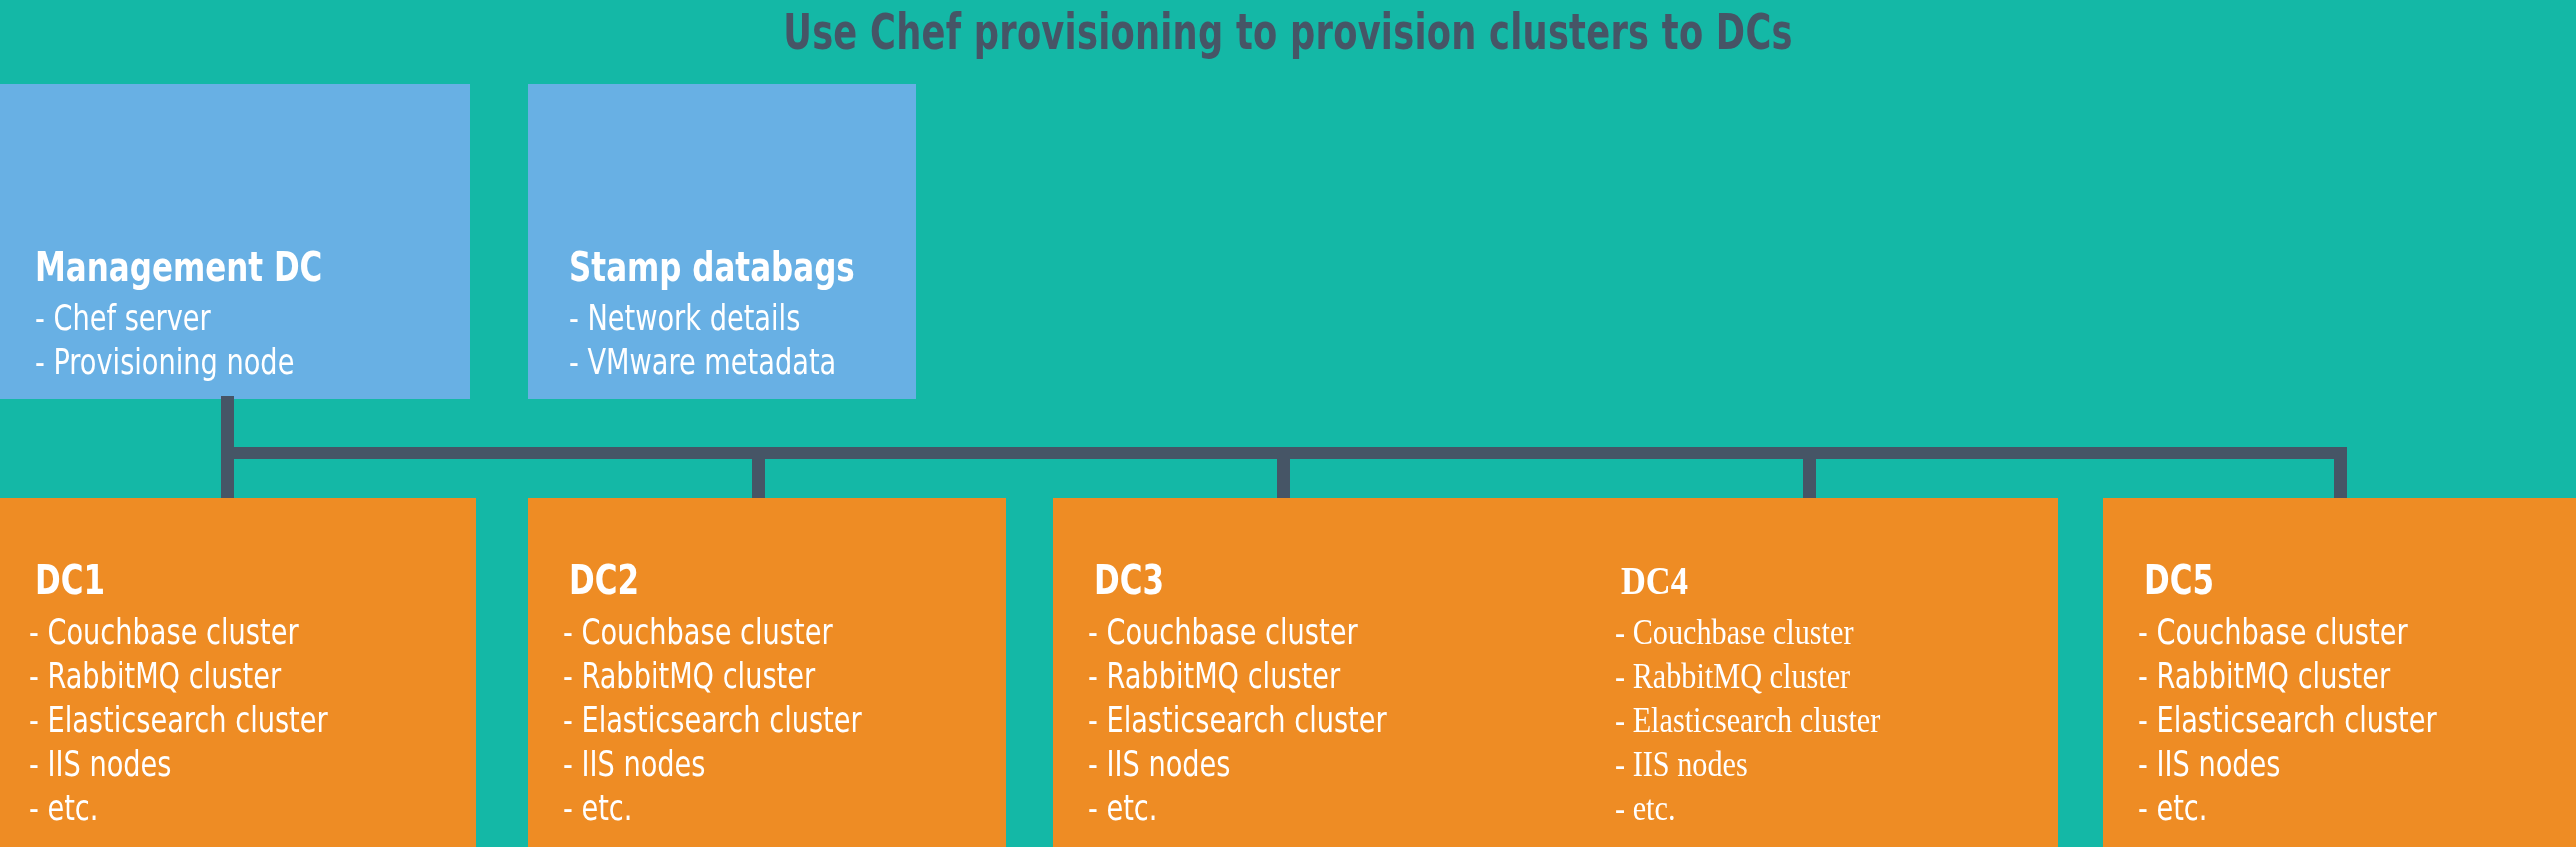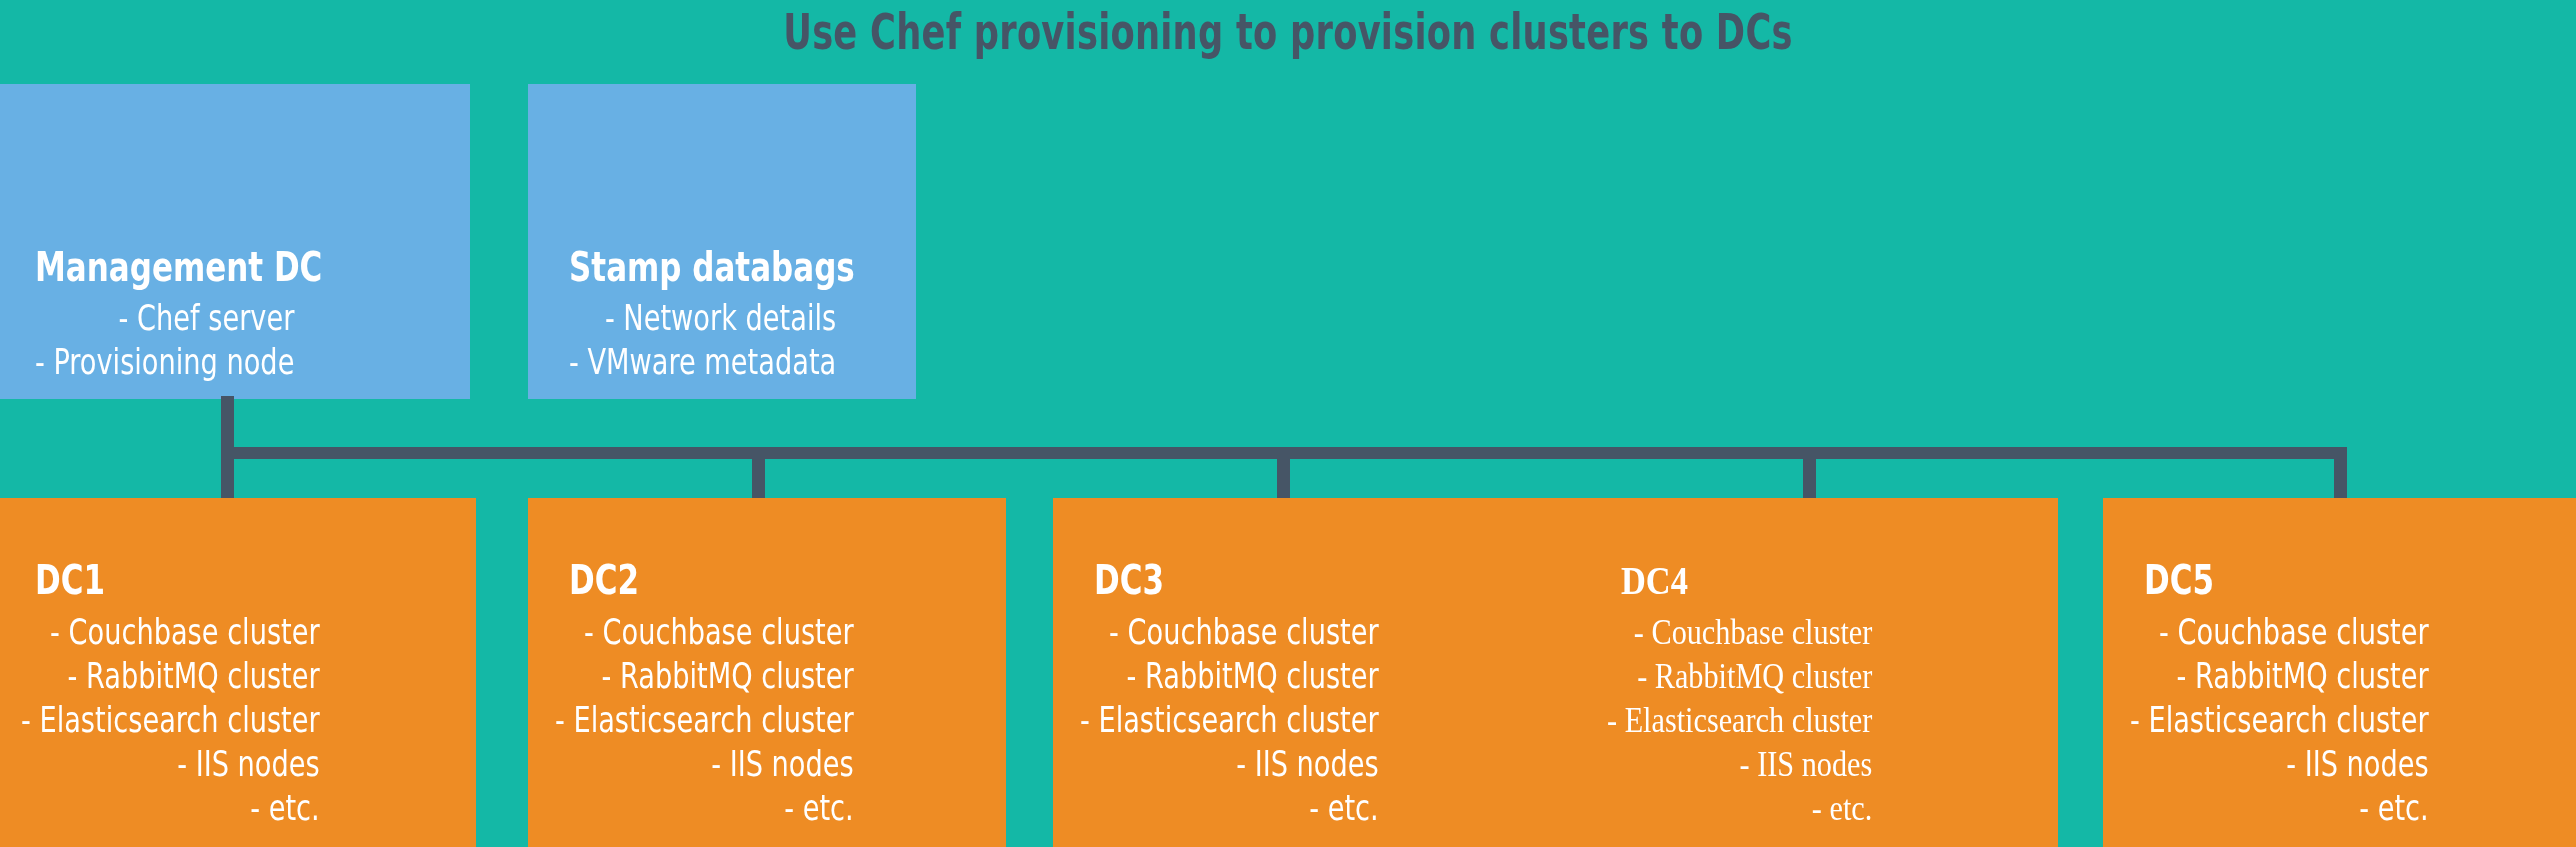--- a/index.html
+++ b/index.html
@@ -51,21 +51,20 @@
     line-height: 44px;
     white-space: nowrap;
     transform: scaleX(0.84);
     transform-origin: 0 50%;
   }
   .node-list {
     position: absolute;
     margin: 0;
     padding: 0;
     list-style: none;
-    text-align: right;
   }
   .node-list li {
     font-size: 36px;
     font-weight: 400;
     line-height: 44px;
     white-space: nowrap;
     transform: scaleX(0.84);
     transform-origin: 0 50%;
   }
 
@@ -77,21 +76,21 @@
   #box-management-dc .node-list,
   #box-stamp-databags .node-list  { left: 41px; top: 212px; }
 
   
   #box-dc1 { left: -5.7px;  top: 498px; width: 482px;  height: 349px; }
   #box-dc2 { left: 528px;  top: 498px; width: 478px;  height: 349px; }
   #box-dc3 { left: 1053px; top: 498px; width: 560px;  height: 349px; }
   #box-dc4 { left: 1580px; top: 498px; width: 478px;  height: 434px; font-family: Liberation Serif, serif; }
   #box-dc5 { left: 2103px; top: 498px; width: 478px;  height: 349px; }
   .node-box.orange .node-title { left: 41px; top: 60px; }
-  .node-box.orange .node-list  { left: 27px; top: 112px; }
+  .node-box.orange .node-list  { left: 35px; top: 112px; }
 
   
   .connector {
     position: absolute;
     background: #465566;
   }
   #connector-trunk-vertical   { left: 221px;  top: 396px; width: 12.6px;   height: 115px; }
   #connector-bus-horizontal   { left: 221px;  top: 447px; width: 2126px; height: 12px; }
   #connector-drop-dc1 { left: 221px;  top: 447px; width: 12.6px; height: 56px; }
   #connector-drop-dc2 { left: 752px; top: 447px; width: 12.6px; height: 56px; }

